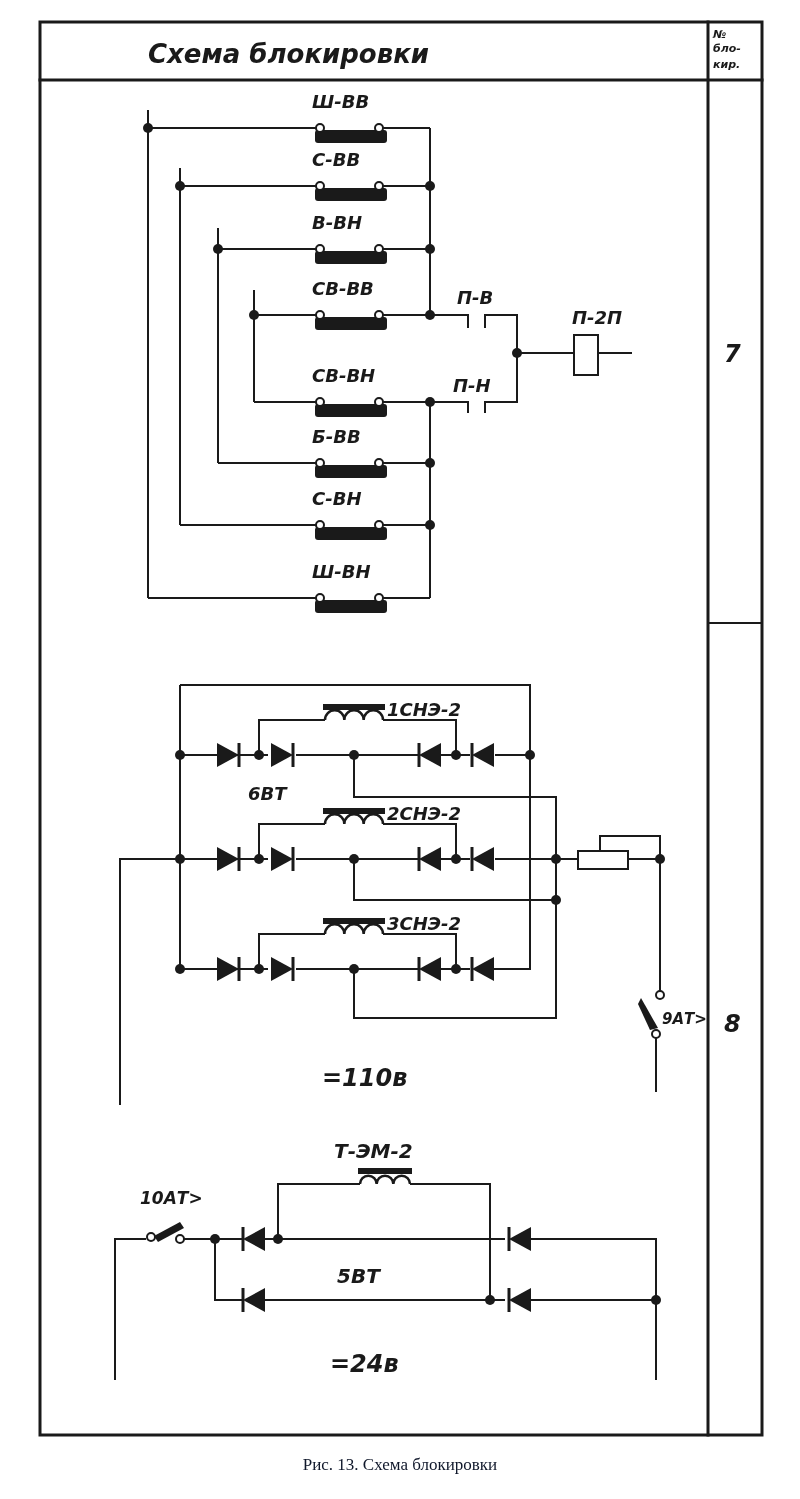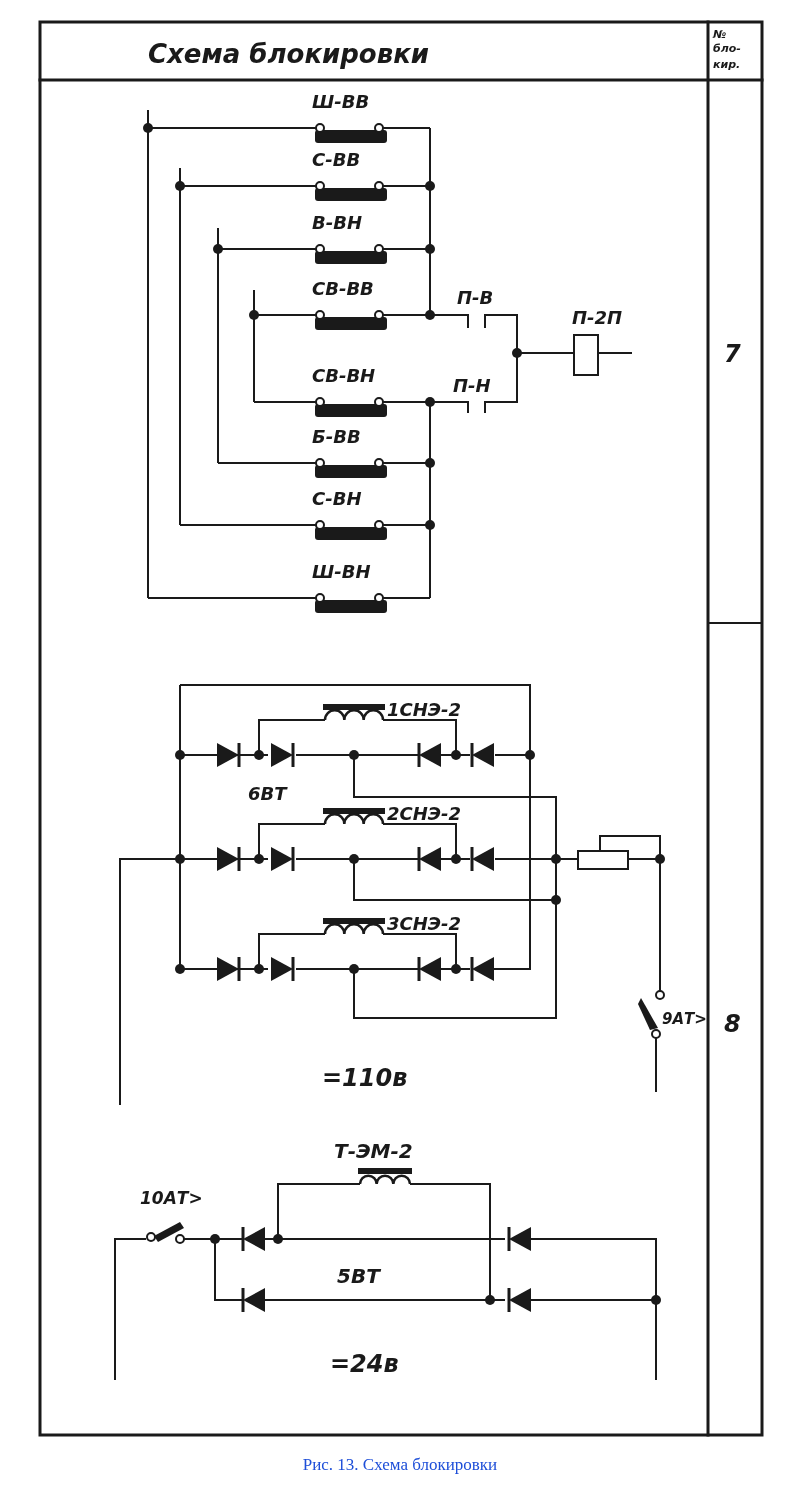--- a/index.html
+++ b/index.html
@@ -2,21 +2,21 @@
 <html><head>
 <meta charset="utf-8">
 <style>
   html, body { margin: 0; padding: 0; background: #ffffff; }
   body { width: 800px; height: 1499px; position: relative; overflow: hidden;
          font-family: "DejaVu Sans", sans-serif; }
   #sheet { position: absolute; left: 0; top: 0; }
   .lbl { font-family: "DejaVu Sans", sans-serif; font-style: italic; font-weight: bold;
          fill: #1a1a1a; }
   .caption { position: absolute; left: 0; width: 800px; top: 1455px; text-align: center;
-             font-family: "Liberation Serif", serif; font-size: 17px; color: #1d4ed8; }
+             font-family: "Liberation Serif", serif; font-size: 17px; color: #0f172a; }
 </style>
 </head>
 <body>
 
 <svg id="sheet" width="800" height="1499" viewBox="0 0 800 1499">
   <g stroke="#1a1a1a" fill="none" stroke-linecap="square">
 
     <rect x="40" y="22" width="722" height="1413" stroke-width="3"></rect>
     <line x1="40" y1="80" x2="762" y2="80" stroke-width="3"></line>
     <line x1="708" y1="22" x2="708" y2="1435" stroke-width="3"></line>

